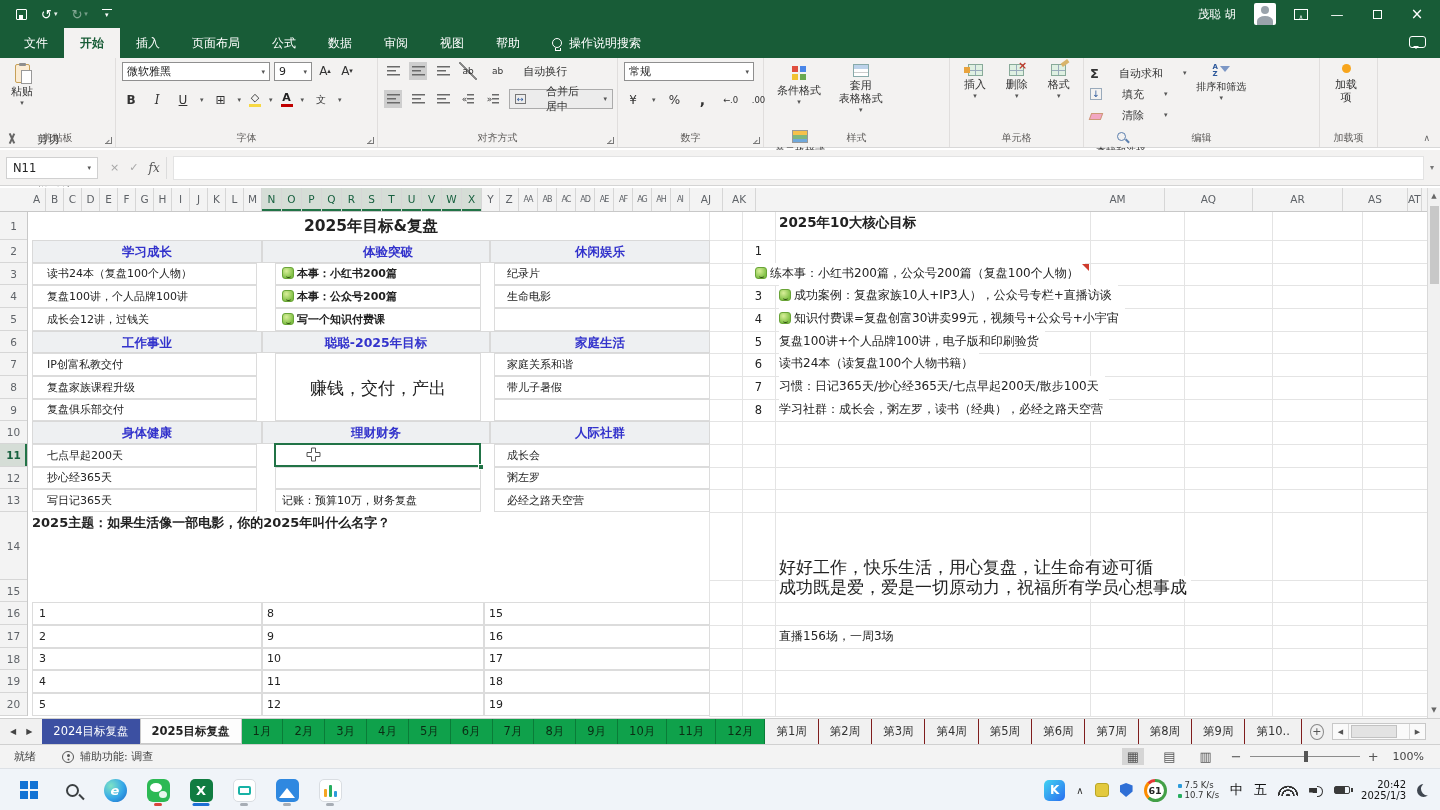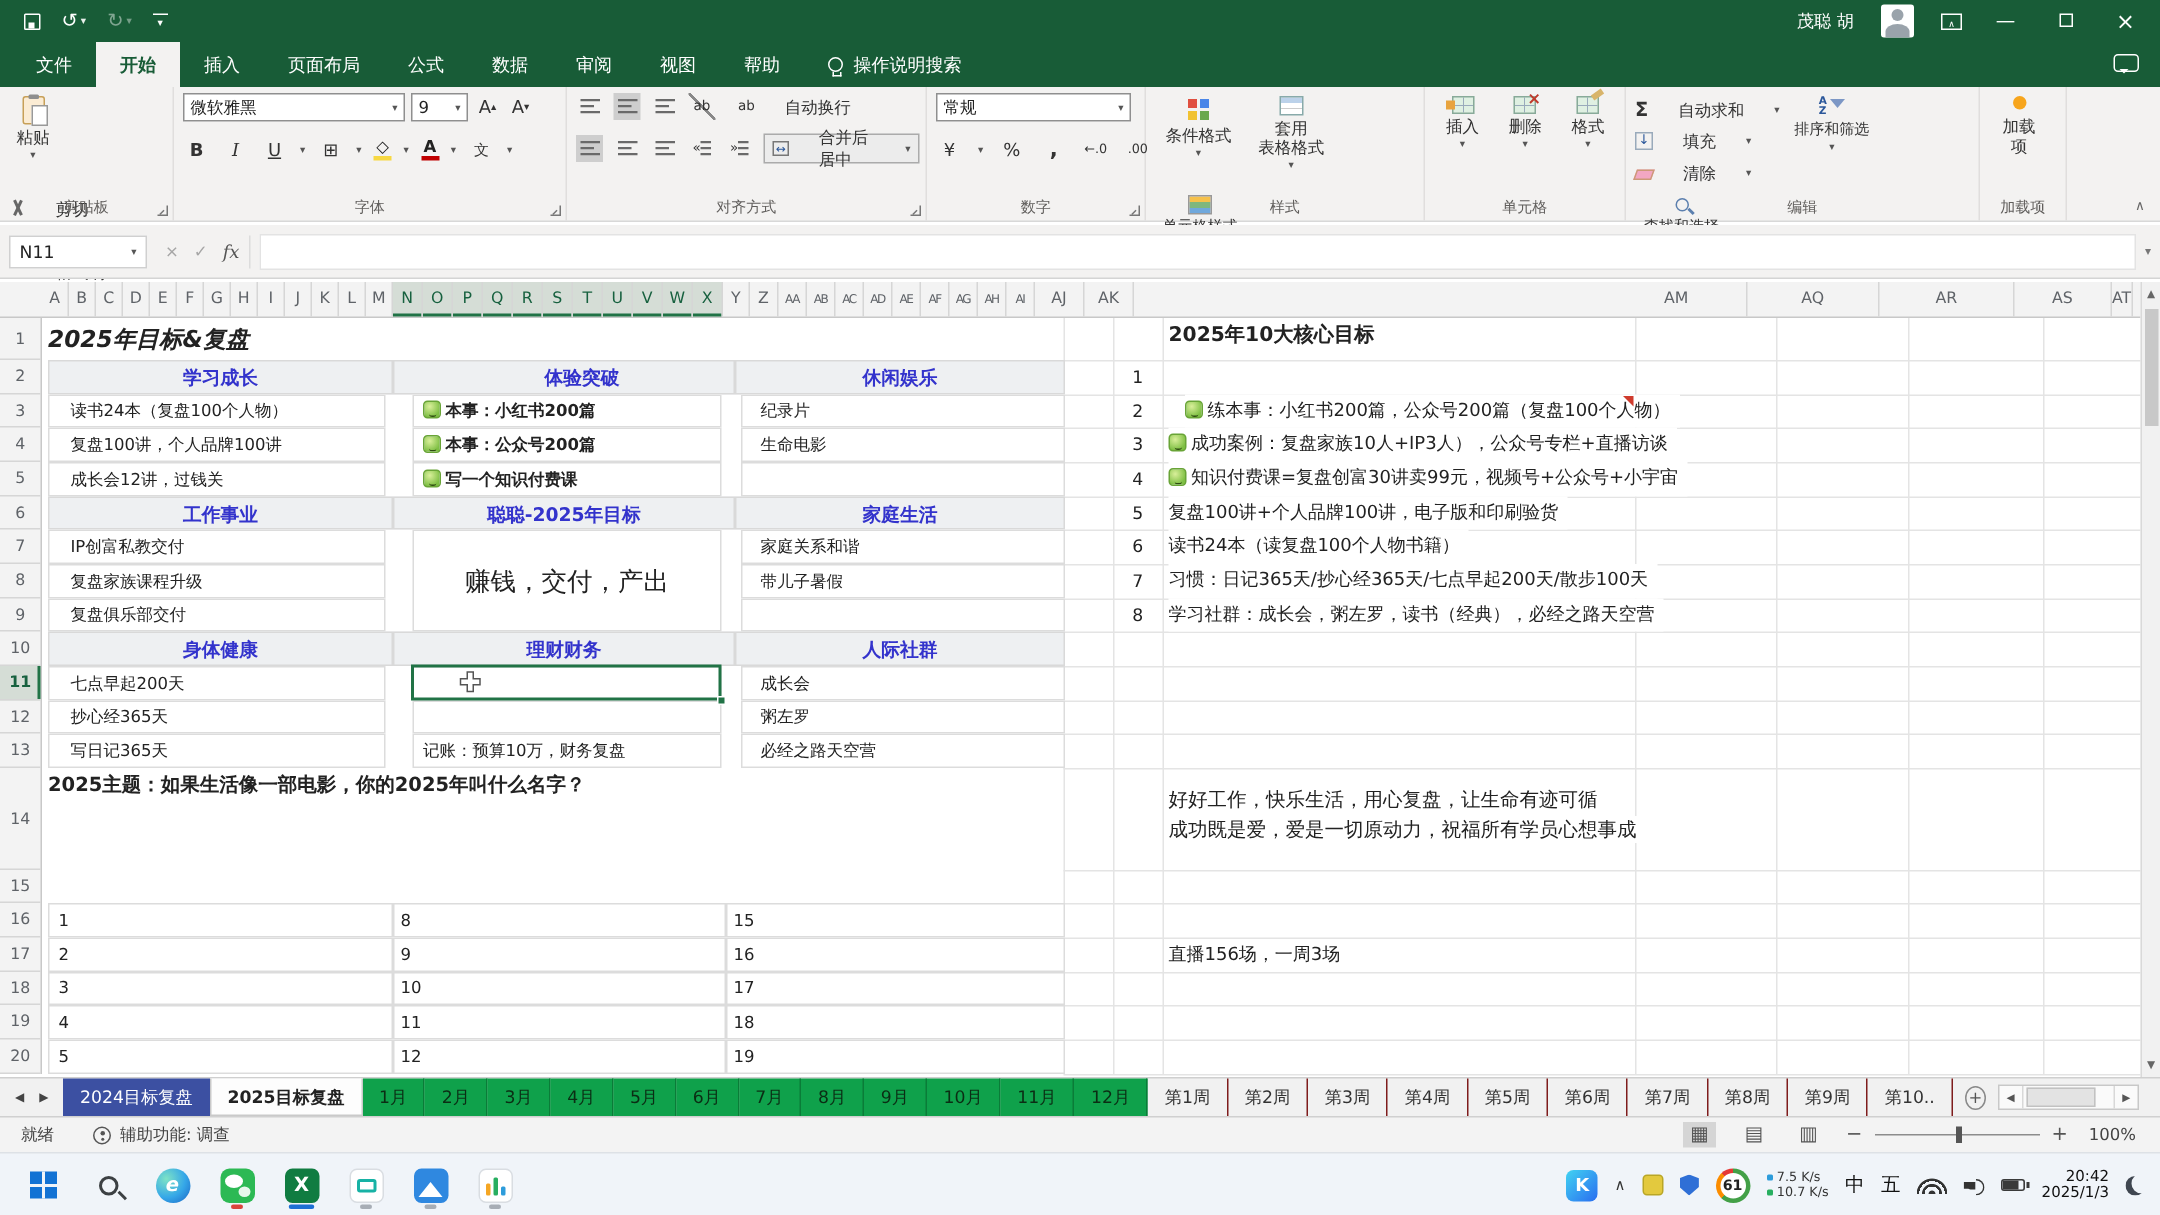--- a/index.html
+++ b/index.html
@@ -129,28 +129,28 @@
 
   
   .bandh{position:absolute;background:#eef0f2;border:1px solid #d9d9d9;color:#3333cc;font-weight:bold;font-size:12.5px;text-align:center;z-index:2;overflow:hidden;}
   .dcell{position:absolute;background:#fff;border:1px solid #dcdcdc;font-size:11px;color:#222;white-space:nowrap;overflow:hidden;z-index:2;}
   .dcell.b{font-weight:bold;}
   .dcell.merged{text-align:center;font-size:17px;padding-left:0;}
   .scell{position:absolute;background:#fff;border:1px solid #dcdcdc;font-size:11px;color:#222;z-index:2;}
   .emj{display:inline-block;width:12px;height:12px;border-radius:3px;margin-right:3px;vertical-align:-2px;
        background:radial-gradient(circle at 35% 30%,#d9ef9a,#7ebf43 75%);border:1px solid #69a437;position:relative;}
   .emj:after{content:"";position:absolute;left:2.5px;top:5.5px;width:5px;height:3px;border-bottom:1.3px solid #2e4a12;border-radius:50%;}
-  #sheet-title{position:absolute;left:32px;top:213px;width:678px;height:27px;line-height:27px;text-align:left;font-size:15.5px;font-weight:bold;z-index:2;font-style:italic;}
+  #sheet-title{position:absolute;left:32px;top:213px;width:678px;height:27px;line-height:27px;text-align:center;font-size:15.5px;font-weight:bold;z-index:2;}
   #theme-text{position:absolute;left:32px;top:514px;font-size:13px;font-weight:bold;z-index:2;}
   #summary-hdr{position:absolute;left:32px;top:580px;width:678px;height:22px;line-height:22px;text-align:center;background:#eef0f2;border:1px solid #d9d9d9;color:#3333cc;font-weight:bold;font-size:12.5px;z-index:2;}
   #rp-title{position:absolute;left:779px;top:214px;font-size:13.5px;font-weight:bold;z-index:2;background:#fff;padding-right:4px;}
   .alnum{position:absolute;left:742px;width:33px;text-align:center;font-size:11.5px;color:#222;z-index:2;}
   .amcell{position:absolute;background:#fff;font-size:12px;color:#222;white-space:nowrap;padding-right:6px;z-index:2;}
   .ctri{position:absolute;width:0;height:0;border-left:7px solid transparent;border-top:7px solid #cf3b2d;z-index:3;}
-  .quote{position:absolute;left:779px;font-size:13px;color:#222;background:#fff;white-space:nowrap;padding-right:4px;z-index:2;}
+  .quote{position:absolute;left:779px;font-size:17px;color:#222;background:#fff;white-space:nowrap;padding-right:4px;z-index:2;margin-top:32px;}
   #rp-note{position:absolute;left:779px;top:628px;font-size:12px;color:#222;background:#fff;white-space:nowrap;z-index:2;}
 
   
   #selbox{position:absolute;left:274px;top:443px;width:207px;height:24px;border:2px solid #217346;z-index:3;}
   #fillhandle{position:absolute;left:478px;top:464px;width:6px;height:6px;background:#217346;border:1px solid #fff;z-index:3;}
   #cellcursor{position:absolute;left:306px;top:447px;z-index:5;}
 
   
   #vsb{position:absolute;left:1427px;top:188px;width:13px;height:530px;background:#f1f1f1;border-left:1px solid #d9d9d9;z-index:5;}
   #vsb .arr{position:absolute;left:0;width:12px;text-align:center;font-size:7px;color:#666;}
@@ -639,21 +639,21 @@
       <div class="scell" style="left: 262px; top: 648px; width: 222px; height: 22px; line-height: 20px; padding-left: 4px;">10</div>
       <div class="scell" style="left: 484px; top: 648px; width: 226px; height: 22px; line-height: 20px; padding-left: 4px;">17</div>
       <div class="scell" style="left: 32px; top: 670px; width: 230px; height: 23px; line-height: 21px; padding-left: 6px;">4</div>
       <div class="scell" style="left: 262px; top: 670px; width: 222px; height: 23px; line-height: 21px; padding-left: 4px;">11</div>
       <div class="scell" style="left: 484px; top: 670px; width: 226px; height: 23px; line-height: 21px; padding-left: 4px;">18</div>
       <div class="scell" style="left: 32px; top: 693px; width: 230px; height: 23px; line-height: 21px; padding-left: 6px;">5</div>
       <div class="scell" style="left: 262px; top: 693px; width: 222px; height: 23px; line-height: 21px; padding-left: 4px;">12</div>
       <div class="scell" style="left: 484px; top: 693px; width: 226px; height: 23px; line-height: 21px; padding-left: 4px;">19</div>
       <div class="alnum" style="top: 240px; height: 23px; line-height: 23px;">1</div>
       <div class="alnum" style="top: 263px; height: 22px; line-height: 22px;">2</div>
-      <div class="amcell" style="left: 790px; top: 263px; height: 22px; line-height: 20px;"><span class="emj"></span><span>练本事：小红书200篇，公众号200篇（复盘100个人物）</span></div>
+      <div class="amcell" style="left: 755px; top: 263px; height: 22px; line-height: 20px;"><span class="emj"></span><span>练本事：小红书200篇，公众号200篇（复盘100个人物）</span></div>
       <div class="ctri" style="left: 1082px; top: 264px;"></div>
       <div class="alnum" style="top: 285px; height: 23px; line-height: 23px;">3</div>
       <div class="amcell" style="left: 779px; top: 285px; height: 23px; line-height: 21px;"><span class="emj"></span><span>成功案例：复盘家族10人+IP3人），公众号专栏+直播访谈</span></div>
       <div class="alnum" style="top: 308px; height: 23px; line-height: 23px;">4</div>
       <div class="amcell" style="left: 779px; top: 308px; height: 23px; line-height: 21px;"><span class="emj"></span><span>知识付费课=复盘创富30讲卖99元，视频号+公众号+小宇宙</span></div>
       <div class="alnum" style="top: 331px; height: 22px; line-height: 22px;">5</div>
       <div class="amcell" style="left: 779px; top: 331px; height: 22px; line-height: 20px;"><span>复盘100讲+个人品牌100讲，电子版和印刷验货</span></div>
       <div class="alnum" style="top: 353px; height: 23px; line-height: 23px;">6</div>
       <div class="amcell" style="left: 779px; top: 353px; height: 23px; line-height: 21px;"><span>读书24本（读复盘100个人物书籍）</span></div>
       <div class="alnum" style="top: 376px; height: 23px; line-height: 23px;">7</div>

